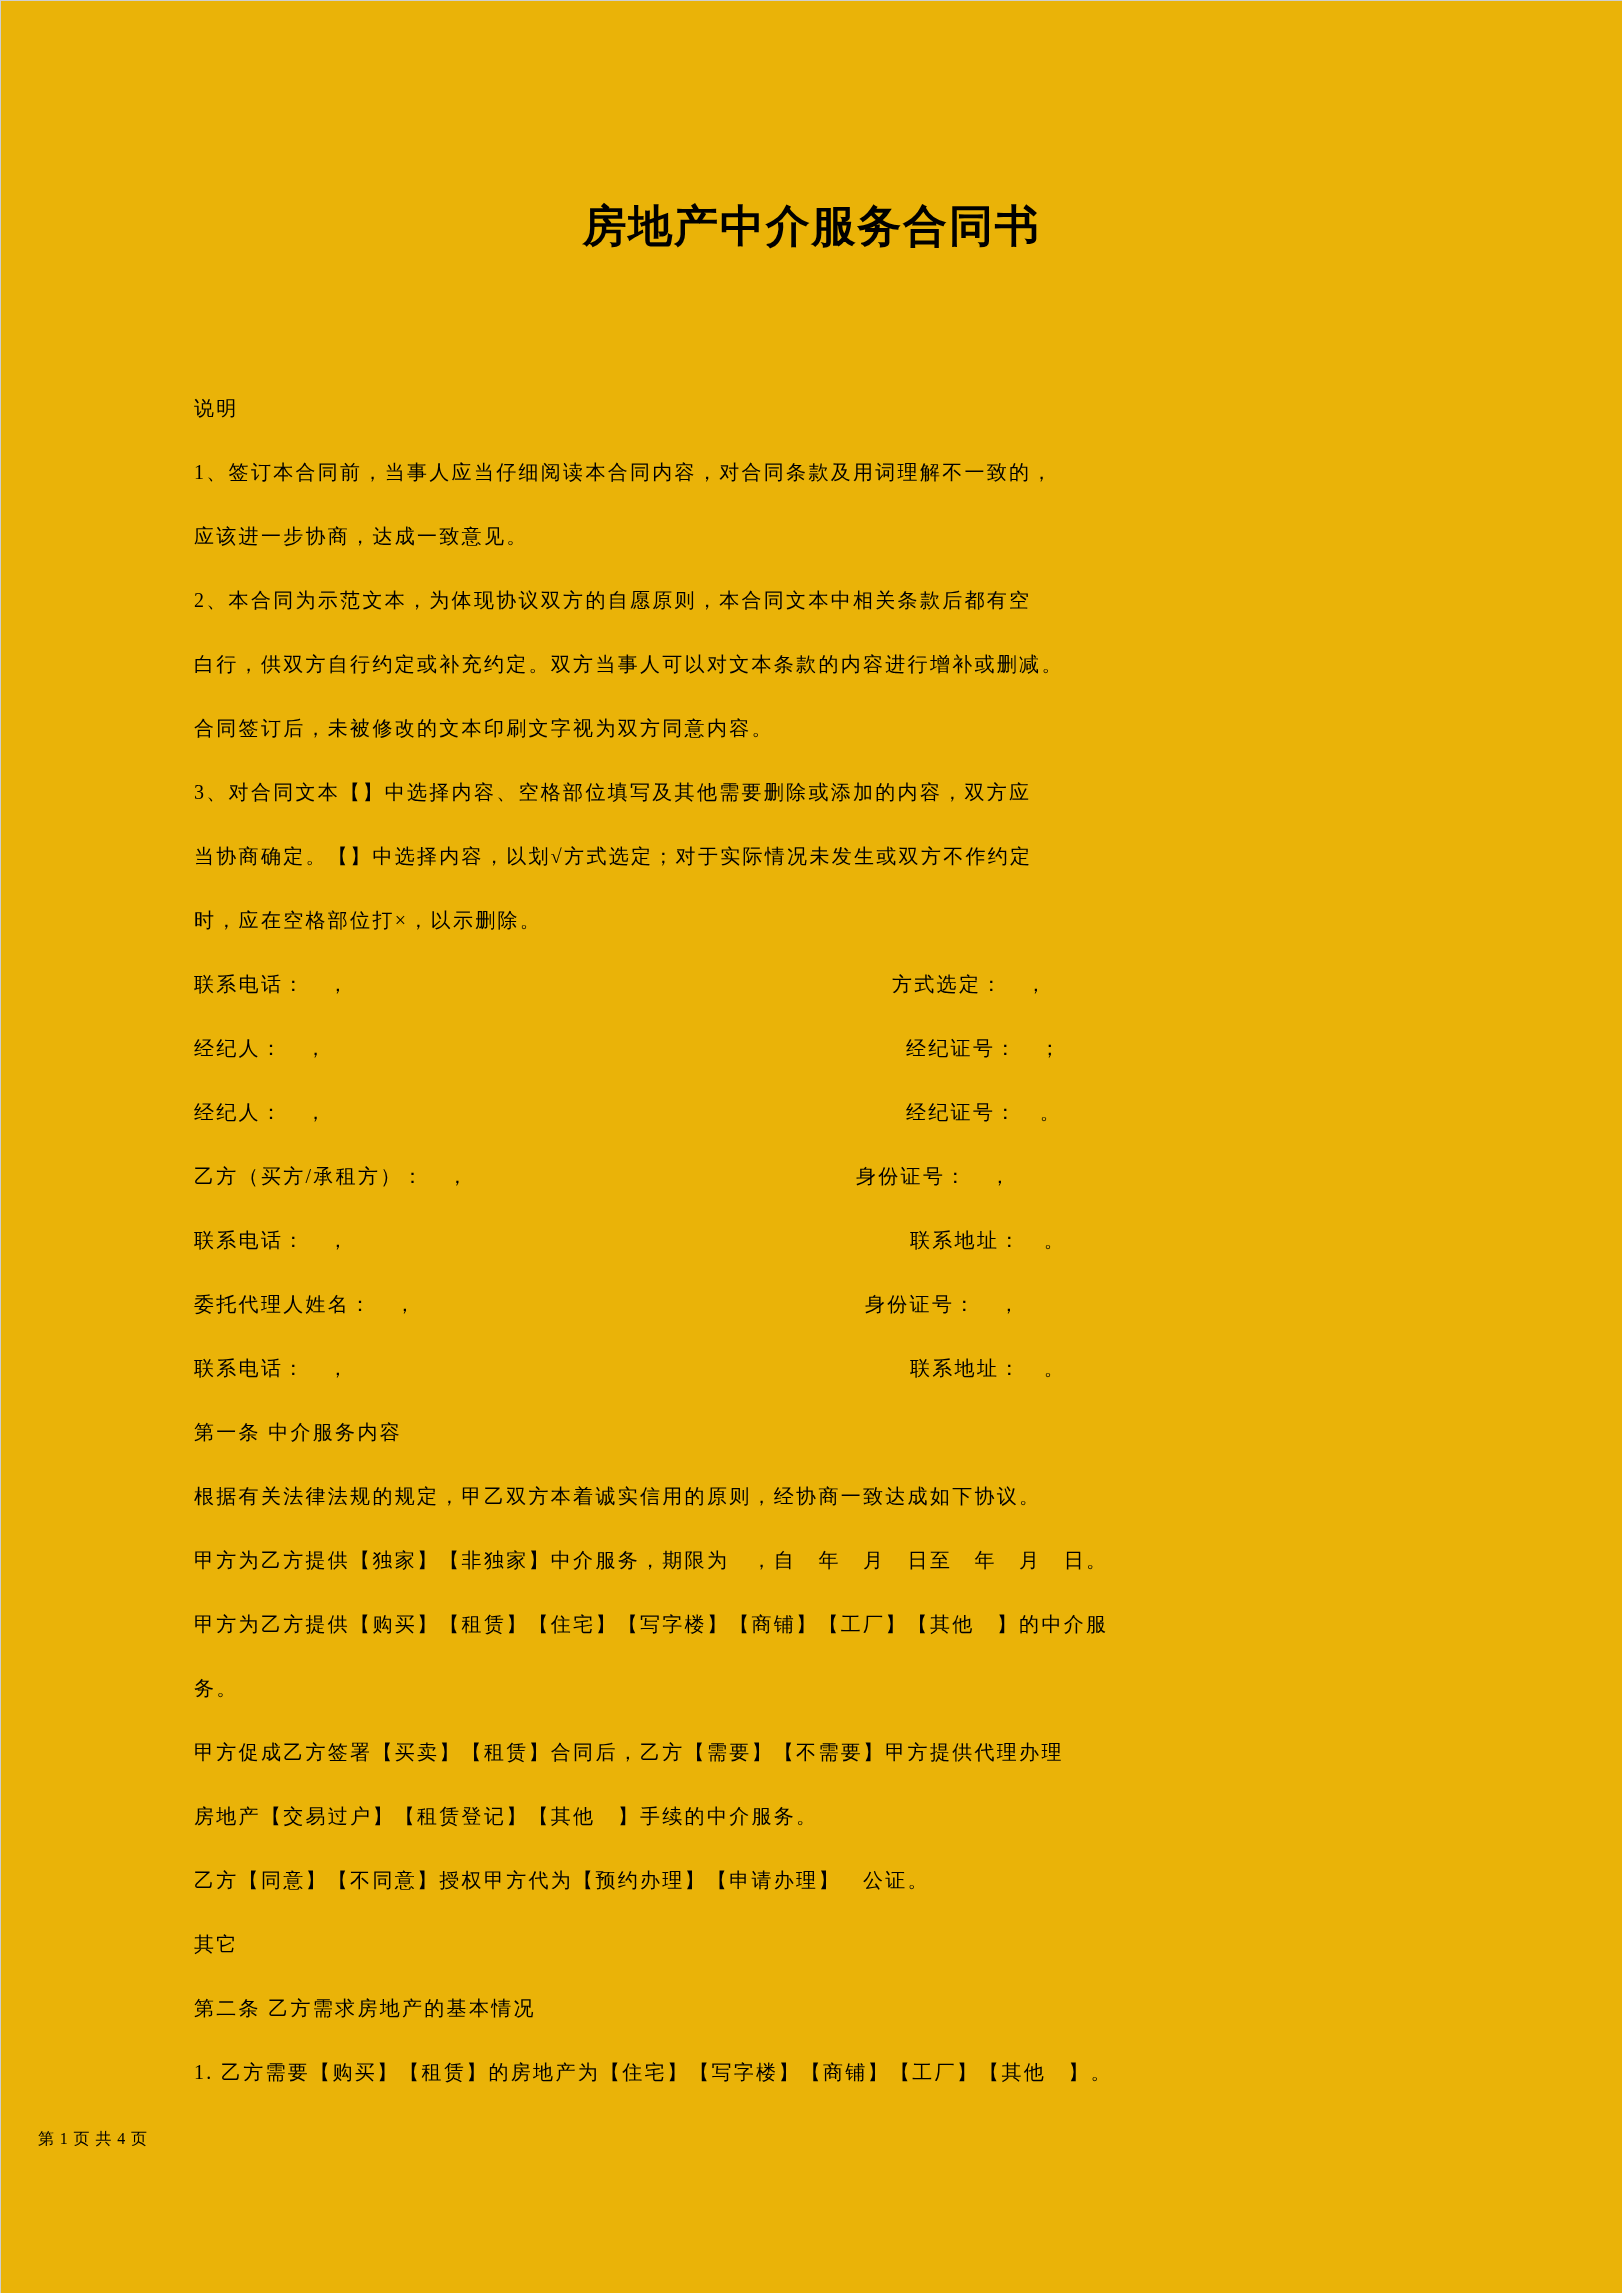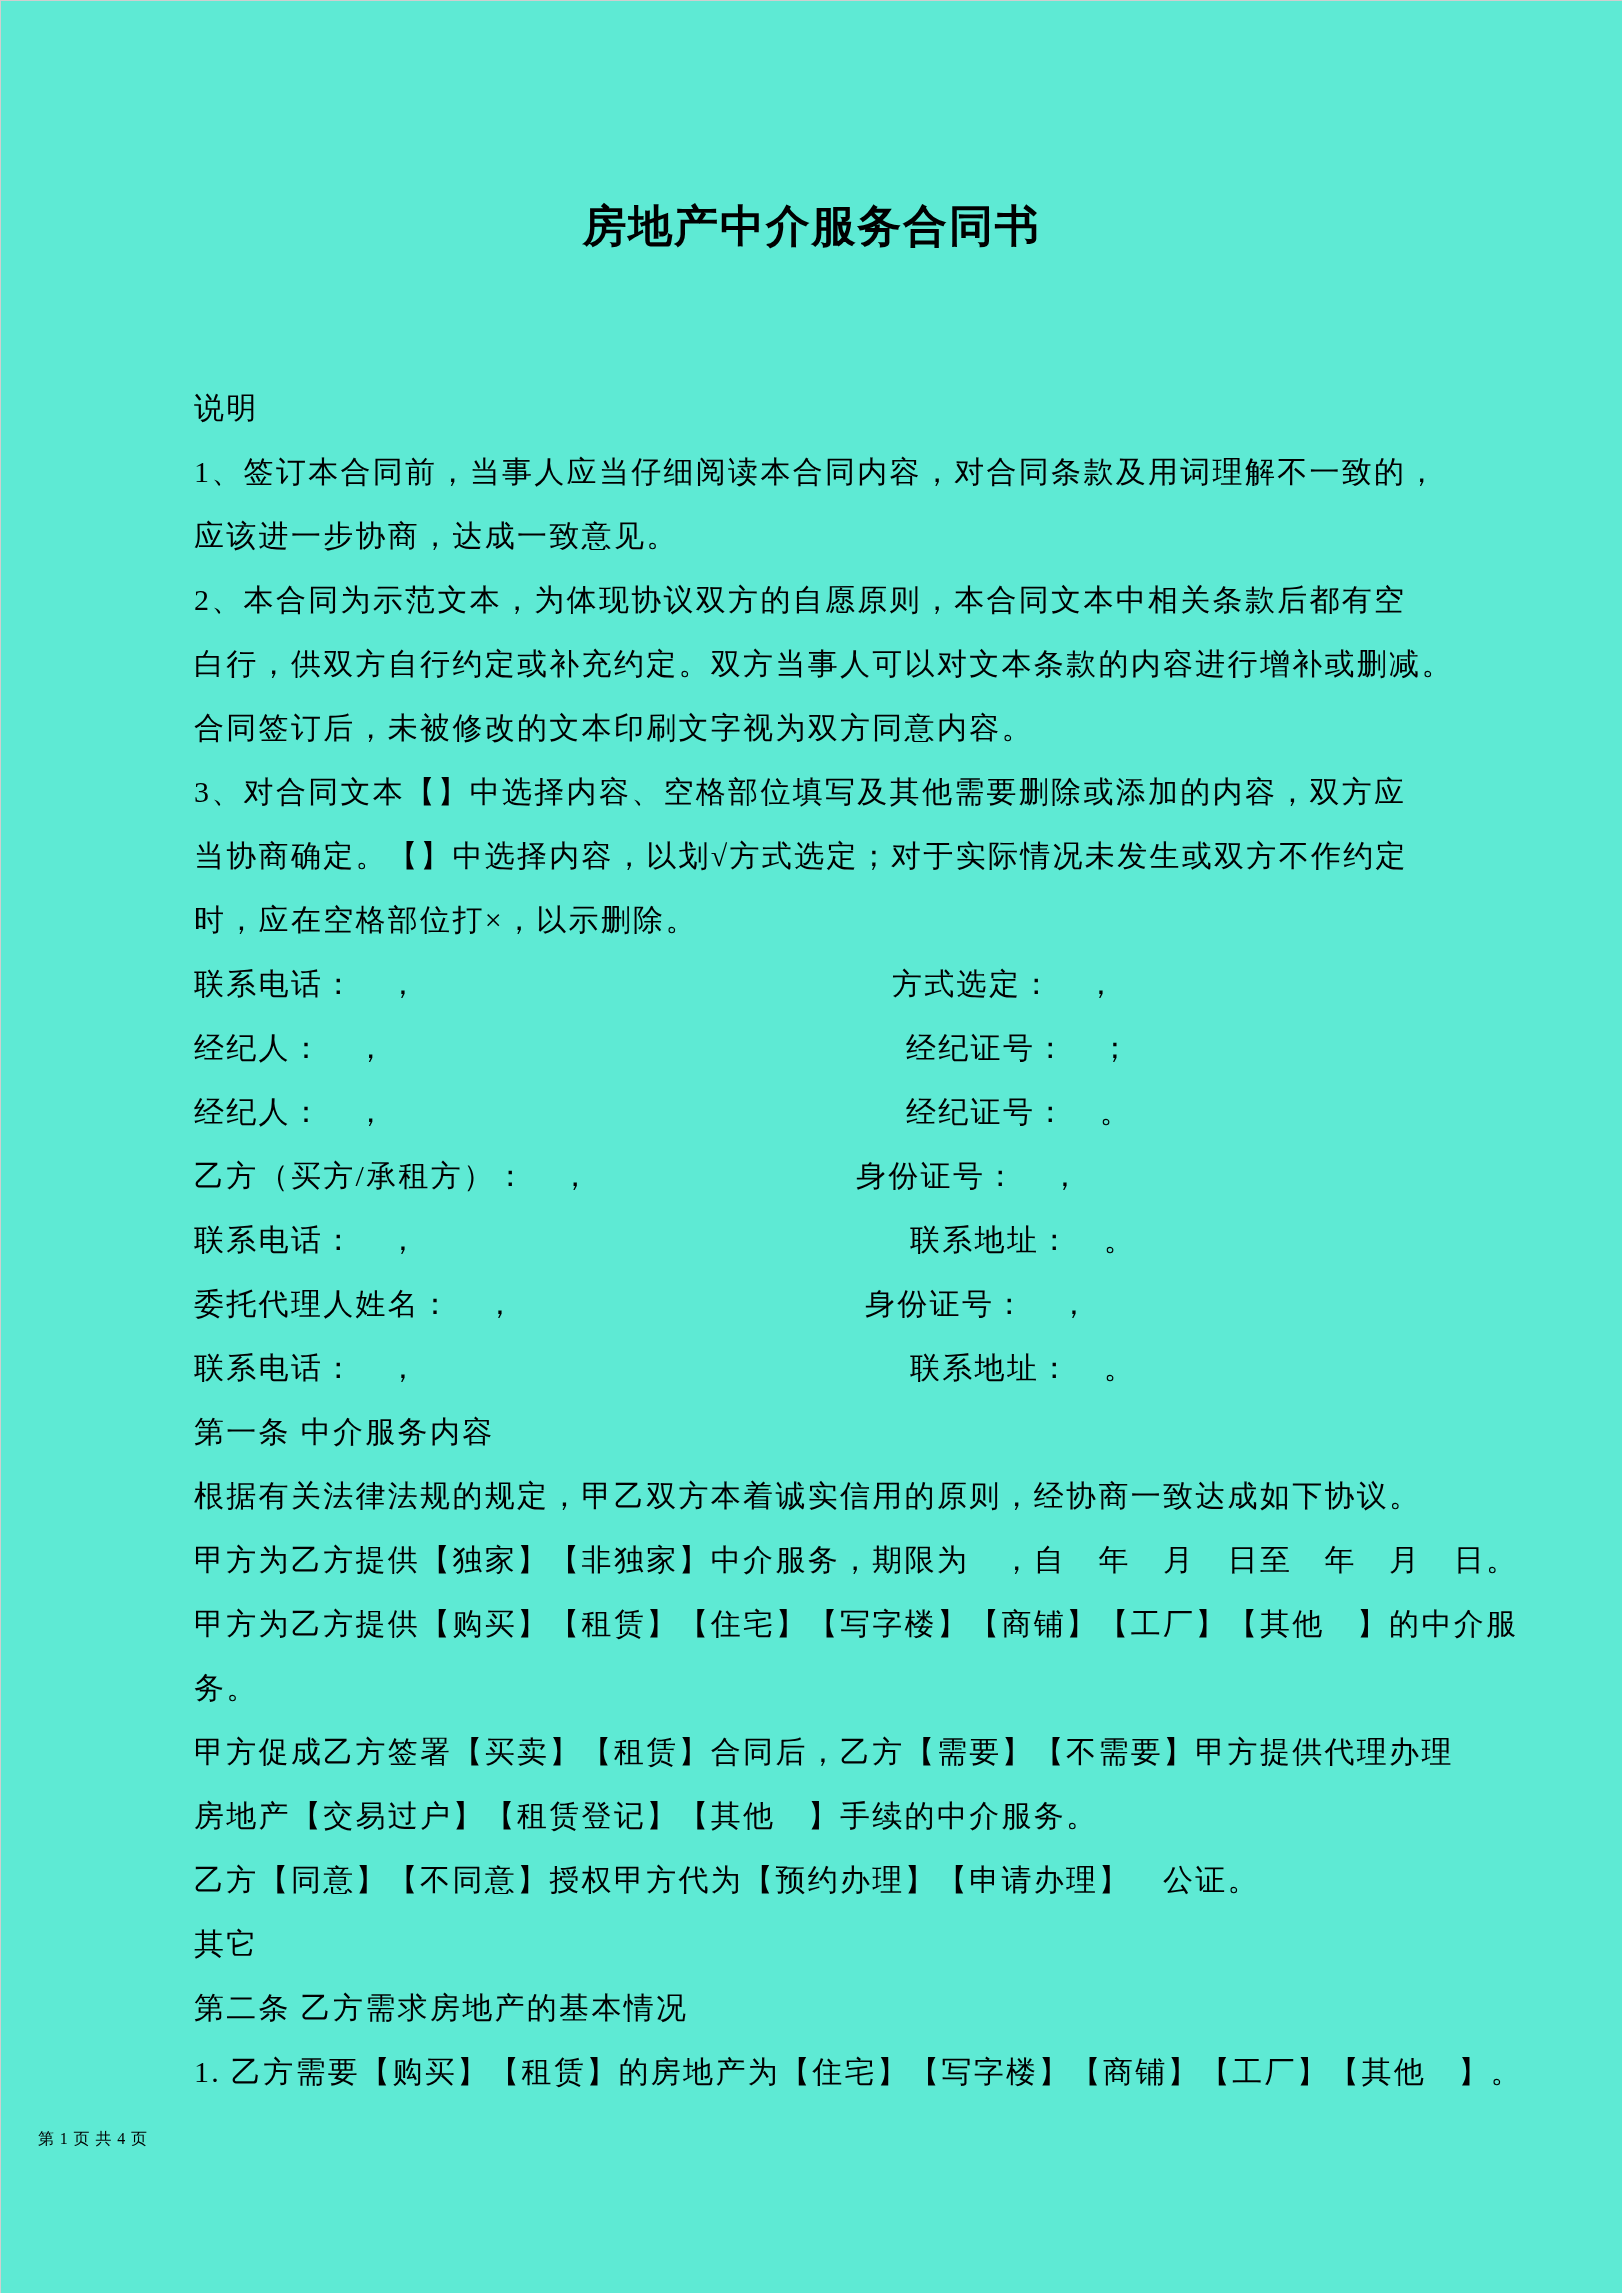--- a/index.html
+++ b/index.html
@@ -1,40 +1,40 @@
 <!DOCTYPE html>
 <html style="font-size:14.5px"><head>
 <meta charset="utf-8">
 <style>
   html,body{margin:0;padding:0;background:#e8e8e8;}
   .page{
     position:relative;
     width:1623px;height:2294px;
     margin:0 auto;
-    background:#5eead4;
+    background:#eab308;
     border:0.9px solid #cfcfcf;
     box-sizing:border-box;
     font-family:"Liberation Serif","DejaVu Serif",serif;
     color:#000;
     overflow:hidden;
   }
   .doc-title{
     position:absolute;top:198px;left:0;width:100%;
     text-align:center;
     font-size:44px;line-height:55px;
     font-weight:bold;
     letter-spacing:1.8px;
     white-space:nowrap;
   }
   .content{
     position:absolute;top:375px;left:193px;width:1244px;
   }
   .line{
     height:64px;line-height:64px;
-    font-size:30px;
+    font-size:20px;
     letter-spacing:2.3px;
     white-space:nowrap;
   }
   .twocol{position:relative;}
   .rcol{position:absolute;top:0;}
   .footer{
     position:absolute;top:2124px;left:0;width:100%;
     font-size:16px;line-height:27px;
     letter-spacing:0.9px;
     margin-left:37px;

